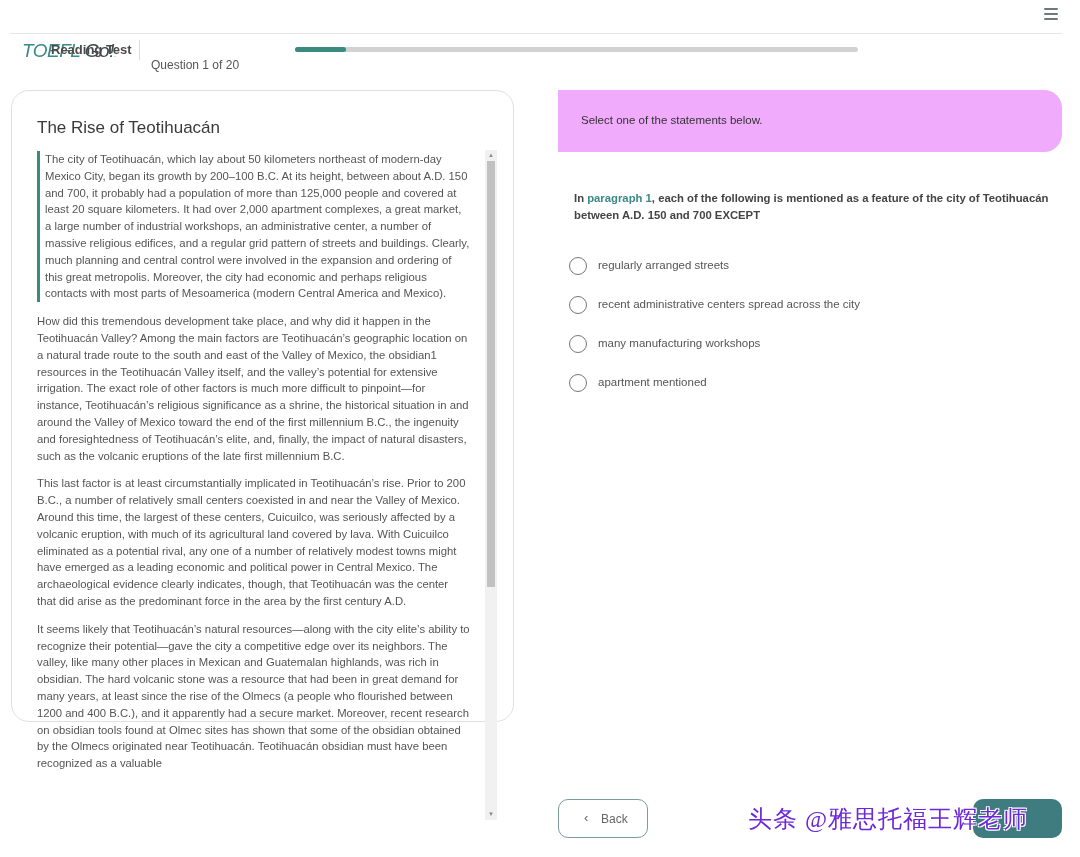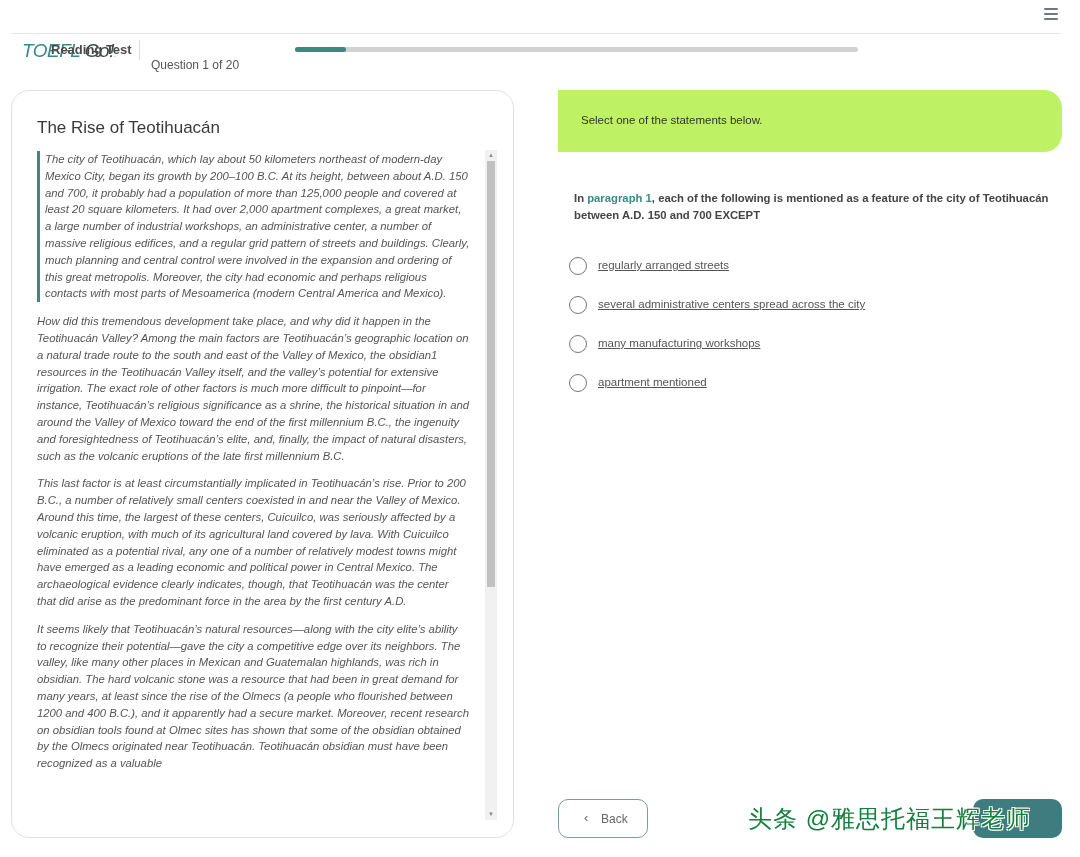--- a/index.html
+++ b/index.html
@@ -14,49 +14,49 @@
   .menu-btn { position: absolute; right: 4px; top: 8px; width: 14px; height: 12px; cursor: pointer; }
   .menu-btn span { display: block; height: 2px; background: #6e7a7a; margin-bottom: 3px; border-radius: 1px; }
 
   .subbar { position: absolute; left: 10px; top: 38px; width: 1052px; height: 24px; margin-left: 40px; }
   .section-name { position: absolute; left: 1px; top: 4px; font-size: 13px; font-weight: bold; color: #4a4a4a; }
   .vdivider { position: absolute; left: 89px; top: 2px; width: 1px; height: 20px; background: #dcdcdc; }
   .qcount { position: absolute; left: 101px; top: 20px; font-size: 12px; color: #555; }
   .progress { position: absolute; left: 245px; top: 9px; width: 563px; height: 5px; background: #d2d2d2; border-radius: 3px; }
   .progress-fill { height: 5px; background: #3a8a80; border-radius: 3px; }
 
-  .passage-card { position: absolute; left: 11px; top: 90px; width: 503px; height: 748px; border: 1px solid #e0e0e0; border-radius: 18px; background: #fff; }
+  .passage-card { position: absolute; left: 11px; top: 90px; width: 503px; height: 632px; border: 1px solid #e0e0e0; border-radius: 18px; background: #fff; }
   .passage-title { position: absolute; left: 25px; top: 27px; font-size: 17px; color: #3a3a3a; }
   .passage-scroll { position: absolute; left: 25px; top: 60px; width: 433px; height: 668px; overflow: hidden; }
-  .para { font-size: 11.3px; line-height: 16.8px; color: #555; margin-bottom: 11px; font-style: italic; }
+  .para { font-size: 11.3px; line-height: 16.8px; color: #555; margin-bottom: 11px; }
   .para.highlight { border-left: 3px solid #3a8a80; padding-left: 5px; }
   .scrollbar { position: absolute; left: 473px; top: 59px; width: 12px; height: 670px; background: #f1f1f1; }
   .scroll-up, .scroll-down { position: absolute; left: 0; width: 12px; height: 11px; font-size: 6px; color: #888; text-align: center; line-height: 11px; cursor: pointer; }
   .scroll-up { top: 0; }
   .scroll-down { bottom: 0; }
   .scroll-thumb { position: absolute; left: 2px; top: 11px; width: 8px; height: 426px; background: #c1c1c1; cursor: pointer; }
 
-  .instruction { position: absolute; left: 558px; top: 90px; width: 504px; height: 62px; background: #bef264; border-radius: 0 18px 18px 0; }
+  .instruction { position: absolute; left: 558px; top: 90px; width: 504px; height: 62px; background: #f0abfc; border-radius: 0 18px 18px 0; }
   .instruction-text { position: absolute; left: 23px; top: 24px; font-size: 11.5px; color: #333; }
 
   .question { position: absolute; left: 558px; top: 190px; width: 500px; font-size: 11.3px; line-height: 17px; color: #444; font-weight: bold; margin-left: 16px; }
   .question .link { color: #3a8a86; }
 
   .options { position: absolute; left: 569px; top: 256px; }
   .option { position: relative; height: 39px; cursor: pointer; }
   .radio { position: absolute; left: 0; top: 1px; width: 18px; height: 18px; border: 1.5px solid #777; border-radius: 50%; background: #fff; }
-  .option-label { position: absolute; left: 29px; top: 3px; font-size: 11.5px; color: #555; white-space: nowrap; text-decoration: underline; }
+  .option-label { position: absolute; left: 29px; top: 3px; font-size: 11.5px; color: #555; white-space: nowrap; }
 
   .back-btn { position: absolute; left: 558px; top: 799px; width: 90px; height: 39px; border: 1px solid #7a9c9c; border-radius: 10px; background: #fff; cursor: pointer; }
   .back-btn .chev { position: absolute; left: 25px; top: 10px; font-size: 13px; color: #666; }
   .back-btn .lbl { position: absolute; left: 42px; top: 12px; font-size: 12px; color: #666; }
 
   .next-btn { position: absolute; left: 973px; top: 799px; width: 89px; height: 39px; background: #3f7c80; border-radius: 10px; cursor: pointer; }
 
-  .watermark { position: absolute; left: 748px; top: 803px; font-size: 24px; color: #15803d; font-family: Liberation Sans, sans-serif; letter-spacing: 1px; white-space: nowrap; text-shadow: 1px 1px 0 #fff, -1px -1px 0 #fff, 1px -1px 0 #fff, -1px 1px 0 #fff; }
+  .watermark { position: absolute; left: 748px; top: 803px; font-size: 24px; color: #6d28d9; font-family: Liberation Serif, serif; letter-spacing: 1px; white-space: nowrap; text-shadow: 1px 1px 0 #fff, -1px -1px 0 #fff, 1px -1px 0 #fff, -1px 1px 0 #fff; }
 </style>
 </head>
 <body>
 
 <div class="topbar">
   <div class="logo">
     <span class="toefl">TOEFL</span>
     <span class="go">Go!</span><span class="dot">.</span>
   </div>
   <div class="menu-btn">
@@ -98,21 +98,21 @@
   <span>In </span><span class="link">paragraph 1</span><span>, each of the following is mentioned as a feature of the city of Teotihuacán between A.D. 150 and 700 EXCEPT</span>
 </div>
 
 <div class="options">
   <div class="option">
     <div class="radio"></div>
     <div class="option-label">regularly arranged streets</div>
   </div>
   <div class="option">
     <div class="radio"></div>
-    <div class="option-label">several administrative centers spread across the city</div>
+    <div class="option-label">recent administrative centers spread across the city</div>
   </div>
   <div class="option">
     <div class="radio"></div>
     <div class="option-label">many manufacturing workshops</div>
   </div>
   <div class="option">
     <div class="radio"></div>
     <div class="option-label">apartment mentioned</div>
   </div>
 </div>

